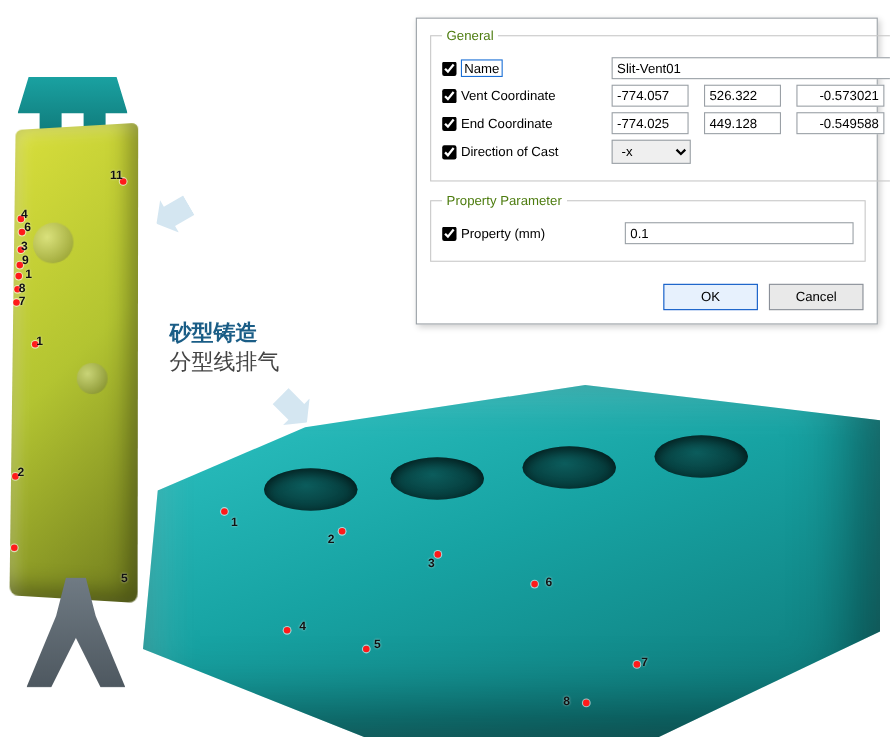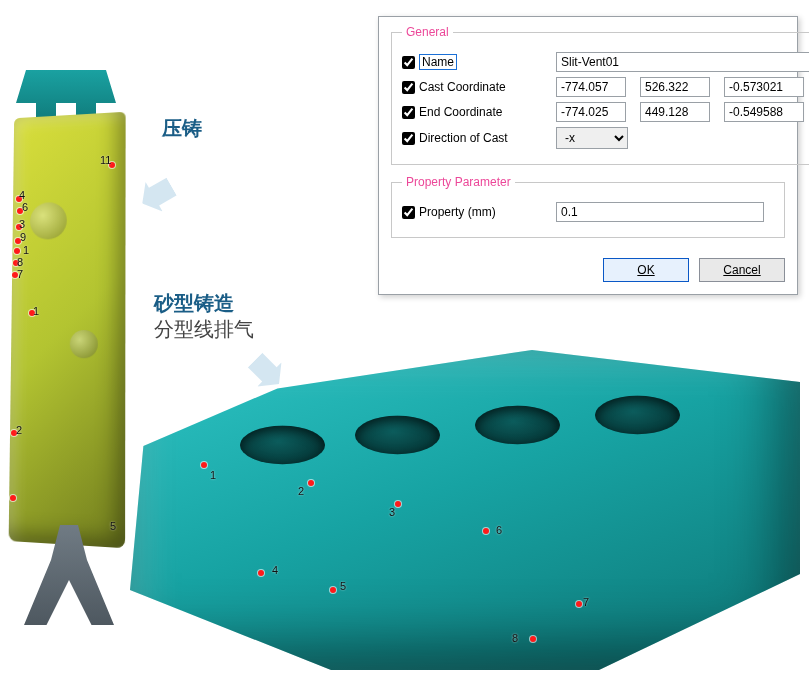--- a/index.html
+++ b/index.html
@@ -48,21 +48,21 @@
     position:absolute; width:85px; height:70px; border-radius:50%;
     background: radial-gradient(circle at 45% 40%, #0c5d5d 0%, #053a3a 70%);
     box-shadow: inset 0 6px 14px rgba(0,0,0,.6);
     transform: scaleY(.55);
   }
   .bore.b1{ left:110px; top:60px;} .bore.b2{ left:225px; top:50px;}
   .bore.b3{ left:345px; top:40px;} .bore.b4{ left:465px; top:30px;}
 
   
   .marker { position:absolute; width:6px; height:6px; background:#ff1a1a; border-radius:50%; box-shadow:0 0 0 1px rgba(255,255,255,.6);}
-  .num { position:absolute; font-size:11px; color:#111; font-weight:400; text-shadow:0 0 2px rgba(255,255,255,.7);}
+  .num { position:absolute; font-size:11px; color:#111; font-weight:700; text-shadow:0 0 2px rgba(255,255,255,.7);}
 
   
   .label { position:absolute; line-height:1.3; }
   .label .bold { color:#1a5d86; font-size:20px; font-weight:700; }
   .label .sub  { color:#444; font-size:20px; }
   .arrow {
     position:absolute; width:34px; height:34px;
     background:#cfe3ef; opacity:.9;
     clip-path: polygon(0 20%,60% 20%,60% 0,100% 50%,60% 100%,60% 80%,0 80%);
   }
@@ -73,34 +73,34 @@
     background:#fff; border:1px solid #9aa0a6;
     box-shadow: 2px 2px 6px rgba(0,0,0,.2);
     font-size:12px; color:#000;
   }
   .dialog .titlebar { display:flex; align-items:center; height:26px; padding:0 6px 0 8px; border-bottom:1px solid #dcdcdc; background:#fff;}
   .dialog .titlebar .title { flex:1; }
   .dialog .titlebar .xbtn { width:34px; height:20px; display:flex; align-items:center; justify-content:center; font-size:14px; line-height:1; cursor:pointer; }
 
   .dialog .body { padding:8px 12px 6px 12px; }
   fieldset { border:1px solid #c8c8c8; padding:8px 10px 10px 10px; margin-bottom:10px; }
-  legend { padding:0 4px; color:#ec4899; }
+  legend { padding:0 4px; color:#4d7c0f; }
 
   .row { display:flex; align-items:center; margin:5px 0; gap:14px; }
   .row .lbl { display:flex; align-items:center; gap:4px; width:140px; }
   .row .lbl .boxed { border:1px solid #1a6fd6; padding:0 2px; } 
   .row input[type=checkbox]{ width:13px; height:13px; accent-color:#000; }
   .field { height:20px; border:1px solid #9aa0a6; padding:1px 4px; font:inherit; }
   .w-name { width:256px; }
   .w-coord { width:70px; }
-  .w-coord3 { width:80px; }
+  .w-coord3 { width:80px;text-align:right; }
   select.field { width:72px; height:22px; }
-  .w-thick { width:208px; }
-
-  .buttons { display:flex; justify-content:flex-end; gap:10px; padding:4px 12px 12px 0;text-decoration:underline; }
+  .w-thick { width:208px;margin-left:12px; }
+
+  .buttons { display:flex; justify-content:flex-end; gap:10px; padding:4px 12px 12px 0; }
   .btn { width:86px; height:24px; border:1px solid #8a8f98; background:#e9e9e9; font:inherit; cursor:pointer; }
   .btn.primary { border:1px solid #0a58c6; background:#e7f1fd; }
 </style>
 </head>
 <body>
 
 <div class="viz">
   <div class="fixture-top"></div>
   <div class="part-yellow"></div>
   <div class="fork"></div>
@@ -146,21 +146,20 @@
   <div class="marker" style="left:258px; top:570px"></div>
   <div class="num" style="left:272px; top:564px">4</div>
   <div class="marker" style="left:330px; top:587px"></div>
   <div class="num" style="left:340px; top:580px">5</div>
   <div class="marker" style="left:576px; top:601px"></div>
   <div class="num" style="left:583px; top:596px">7</div>
   <div class="marker" style="left:530px; top:636px"></div>
   <div class="num" style="left:512px; top:632px">8</div>
 
   <div class="label" style="left:162px; top:115px">
-    <div class="bold">压铸</div>
   </div>
   <div class="arrow" style="left:140px; top:178px; transform:rotate(150deg)"></div>
 
   <div class="label" style="left:154px; top:290px">
     <div class="bold">砂型铸造</div>
     <div class="sub">分型线排气</div>
   </div>
   <div class="arrow" style="left:250px; top:355px; transform:rotate(45deg)"></div>
 </div>
 
@@ -174,21 +173,21 @@
         <label class="lbl">
           <input type="checkbox" checked="" style="">
           <span class="boxed">Name</span>
         </label>
         <input class="field w-name" value="Slit-Vent01" style="">
       </div>
 
       <div class="row">
         <label class="lbl">
           <input type="checkbox" checked="" style="">
-          <span>Cast Coordinate</span>
+          <span>Vent Coordinate</span>
         </label>
         <input class="field w-coord" value="-774.057" style="">
         <input class="field w-coord" value="526.322" style="">
         <input class="field w-coord3" value="-0.573021" style="">
       </div>
 
       <div class="row">
         <label class="lbl">
           <input type="checkbox" checked="" style="">
           <span>End Coordinate</span>

